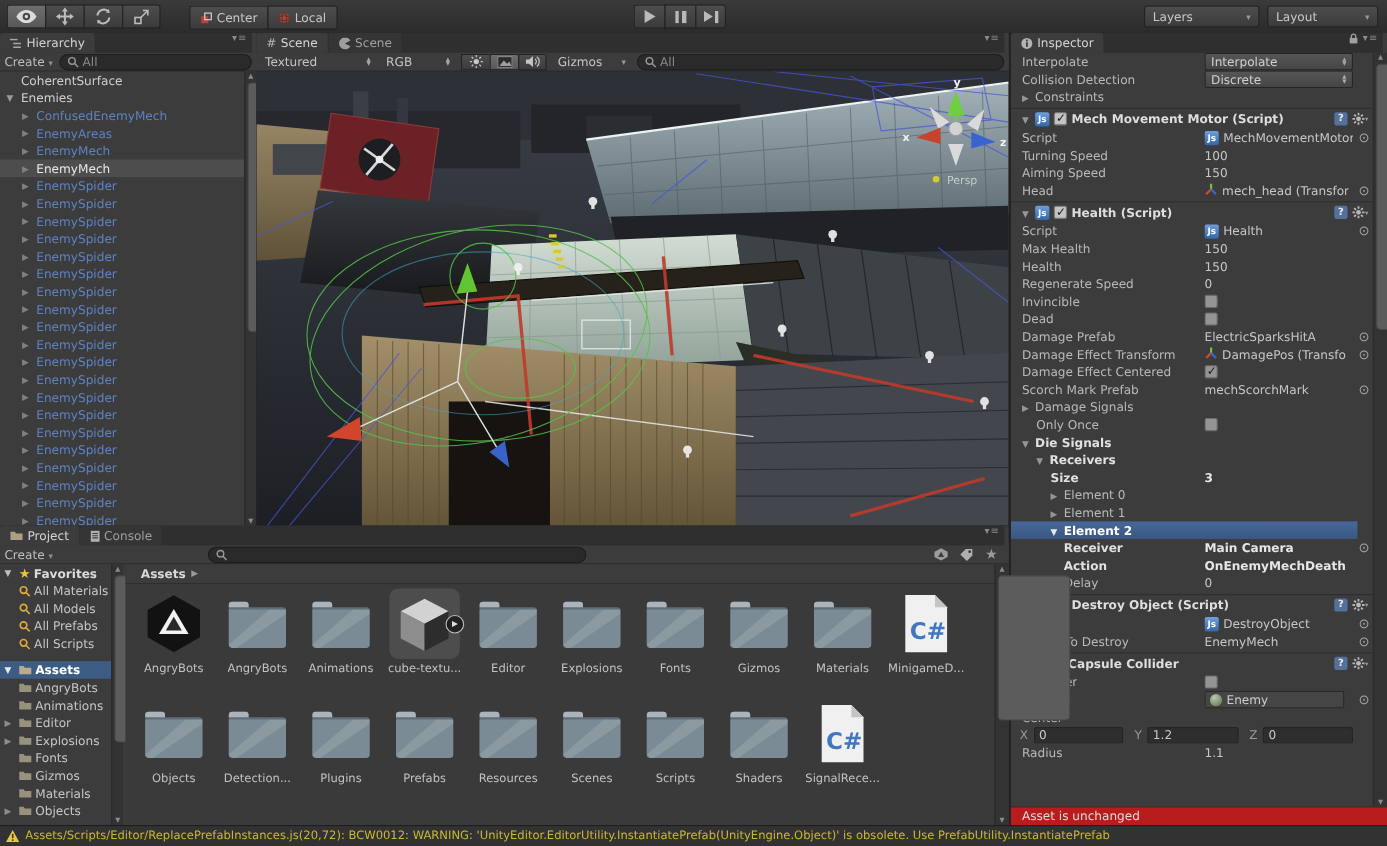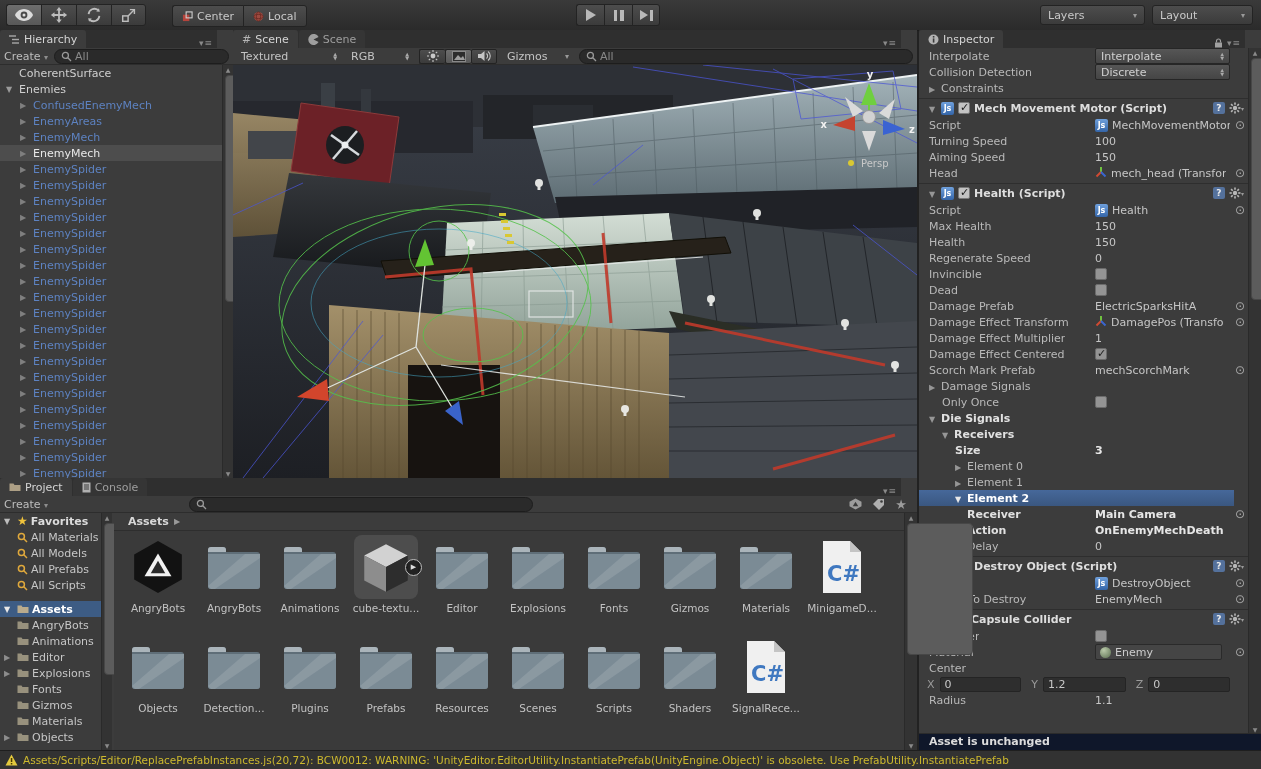--- a/index.html
+++ b/index.html
@@ -27,21 +27,21 @@
   #layers-dd{left:1040px;top:5px;width:105px}
   #layout-dd{left:1152px;top:5px;width:101px}
   .playtri{width:0;height:0;border-left:10px solid #b9b9b9;border-top:6px solid transparent;border-bottom:6px solid transparent}
   .pausebars{display:flex;gap:3px}
   .pausebars i{display:block;width:3.5px;height:11px;background:#b9b9b9}
   .steppack{display:flex;align-items:center;gap:2px}
   .steppack .tri{width:0;height:0;border-left:8px solid #b9b9b9;border-top:5px solid transparent;border-bottom:5px solid transparent}
   .steppack .bar{width:3px;height:11px;background:#b9b9b9}
   
   .panel{background:#3c3c3c}
-  .tabbar{position:absolute;left:0;top:0;right:16px;height:18px;background:#2f2f2f;display:flex;align-items:flex-end}
+  .tabbar{position:absolute;left:0;top:0;right:4px;height:18px;background:#2f2f2f;display:flex;align-items:flex-start}
   .tab{height:18px;line-height:17px;padding:0 9px;margin-right:1px;background:#353535;color:#9e9e9e;
     border-radius:3px 3px 0 0;display:flex;align-items:center;gap:4px}
   .tab.active{background:#3c3c3c;color:#d4d4d4}
   .panelmenu{margin-left:auto;color:#8a8a8a;font-size:9px;padding-right:4px;letter-spacing:1px}
   .minibar{position:absolute;left:0;top:18px;right:0;height:17px;background:#3c3c3c;border-bottom:1px solid #2d2d2d;
     display:flex;align-items:center;padding:0 4px;box-sizing:border-box;gap:6px}
   .createlbl{color:#bdbdbd}
   .createlbl .caret{color:#8d8d8d;font-size:8px}
   .searchpill{flex:1;height:13px;background:#2a2a2a;border:1px solid #1d1d1d;border-radius:8px;
     display:flex;align-items:center;padding:0 6px;gap:3px;color:#8a8a8a}
@@ -113,22 +113,22 @@
   .irow[data-t="header"][data-icon="js"] .hicon-js{display:inline-flex}
   .irow[data-t="header"][data-icon="capsule"] .hicon-capsule{display:inline-block}
   .hcb{width:12px;height:12px;background:#c3c3c3;border:1px solid #7a7a7a;border-radius:2px;position:relative;box-sizing:border-box}
   .hcb::after{content:"\2713";position:absolute;left:1px;top:-2px;color:#1a1a1a;font-weight:bold;font-size:11px}
   .hright{position:absolute;right:4px;top:3px;gap:4px;align-items:center}
   .helpicon{width:12px;height:12px;border-radius:2px;background:#54719c;color:#eaeaea;font-size:9px;font-weight:bold;
     display:inline-flex;align-items:center;justify-content:center}
   .irow[data-t="selfold"]{background:linear-gradient(#46689a,#3a5780);margin-right:14px}
   .irow[data-t="selfold"] .fold::before{color:#e8e8e8}
   .irow[data-t="selfold"] .ilabel{color:#fff;font-weight:bold}
-  #insp-footer{position:absolute;left:0;right:0;bottom:0;height:16px;line-height:16px;background:#0f172a;
-    border-top:1px solid #2b2b2b;font-weight:bold;color:#dcdcdc;padding-left:10px}
+  #insp-footer{position:absolute;left:0;right:0;bottom:0;height:16px;line-height:16px;background:#b91c1c;
+    border-top:1px solid #2b2b2b;font-weight:normal;color:#dcdcdc;padding-left:10px}
   
   .sb{position:absolute;background:#333;border-left:1px solid #2a2a2a;box-sizing:border-box}
   .sb .thumb{position:absolute;left:2px;right:2px;background:#5c5c5c;border:1px solid #474747;border-radius:4px}
   .sb .ar{position:absolute;left:0;right:0;text-align:center;color:#8a8a8a;font-size:6px;line-height:9px}
   
   #bottompanel{left:0;top:478px;width:917px;height:272px}
   #proj-tree{position:absolute;left:0;top:35px;width:112px;bottom:0;background:#3c3c3c;overflow:hidden}
   .trow{height:16px;display:flex;align-items:center;padding-left:4px;white-space:nowrap;gap:3px}
   .trow .arrow{width:10px;font-size:8px;color:#8d8d8d;flex:0 0 10px}
   .trow[data-arrow="true"] .arrow::before{content:"\25B6"}
@@ -909,30 +909,20 @@
                 <line x1="6" y1="6" x2="10.5" y2="10.5" stroke="#3a66d0"></line>
               </g>
             </svg>
         </span>
         <span class="vtext">DamagePos (Transfo</span>
 
       </span>
       <span class="target">⊙</span>
 
     </div>
-      <div class="irow" style="" data-t="text">
-
-      <span class="ilabel">Damage Effect Multiplier</span>
-      <span class="rowval">
-
-        <span class="vtext">1</span>
-
-      </span>
-
-    </div>
       <div class="irow" style="" data-t="check" data-checked="true">
 
       <span class="ilabel">Damage Effect Centered</span>
       <span class="rowval">
 
         <span class="cb"></span>
 
       </span>
 
     </div>

